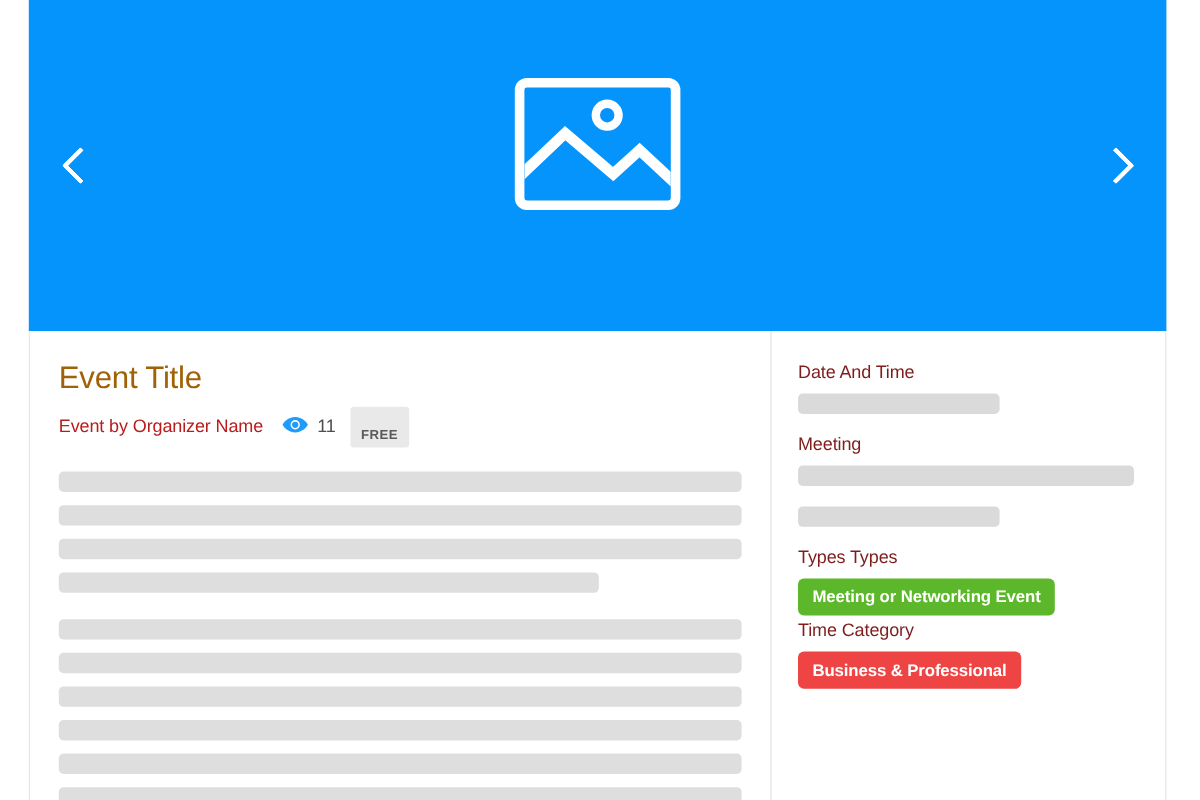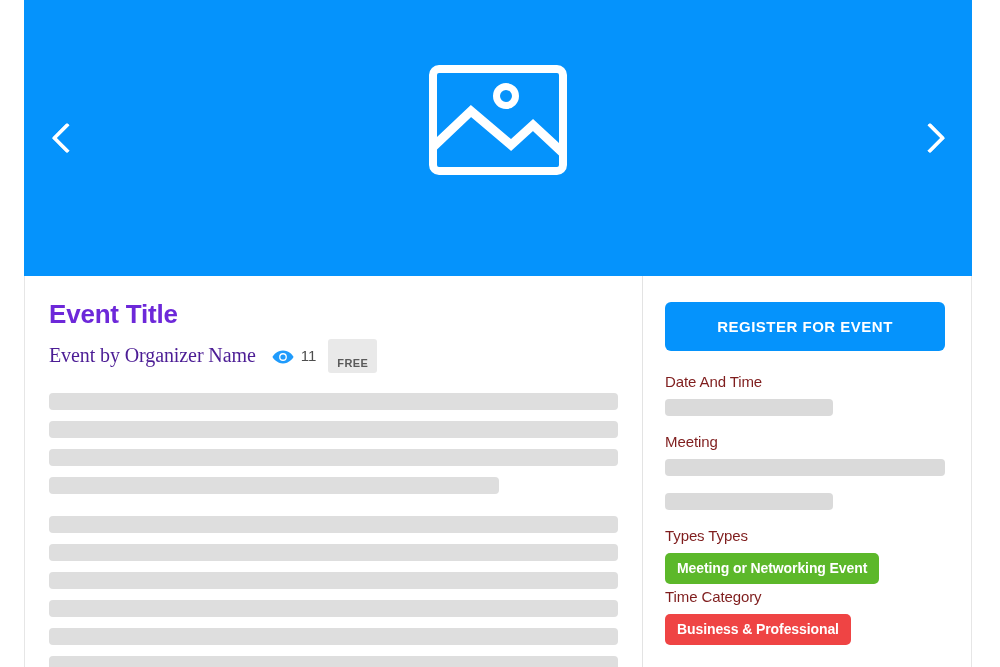--- a/index.html
+++ b/index.html
@@ -111,44 +111,43 @@
 
   .side-col {
     flex: 1;
     padding: 26px 26px 0 22px;
     overflow: hidden;
   }
 
   
   .event-title {
     font-size: 26px;
-    font-weight: 700;
-    color: #6d28d9;
+    font-weight: 400;
+    color: #a16207;
     letter-spacing: -0.2px;
     line-height: 1.15;
     margin-bottom: 9px;
   }
 
   .meta-row {
     display: flex;
     align-items: center;
     gap: 12px;
     margin-bottom: 20px;
   }
 
   .organizer {
-    font-size: 20px;
-    color: #4c1d95;
+    font-size: 15px;
+    color: #b91c1c;
     letter-spacing: -0.1px;
-    font-family: Liberation Serif, serif;
   }
 
   .views {
     display: flex;
-    align-items: flex-end;
+    align-items: flex-start;
     gap: 7px;
     margin-left: 4px;
   }
   .eye-icon { display: block; }
   .views-count {
     font-size: 15px;
     color: #4d4d4d;
   }
 
   .free-badge {
@@ -275,21 +274,20 @@
         <div class="skel" style="width:100%"></div>
         <div class="skel" style="width:100%"></div>
         <div class="skel" style="width:100%"></div>
         <div class="skel" style="width:100%"></div>
         <div class="skel" style="width:100%"></div>
       </div>
     </div>
 
     <div class="side-col">
 
-      <button class="register-btn">REGISTER FOR EVENT</button>
 
       <div class="side-label">Date And Time</div>
       <div class="side-skel" style="width:60%"></div>
 
       <div class="side-label">Meeting</div>
       <div class="side-skel" style="width:100%"></div>
       <div class="side-skel" style="width:60%"></div>
 
       <div class="side-label">Types Types</div>
       <div>

